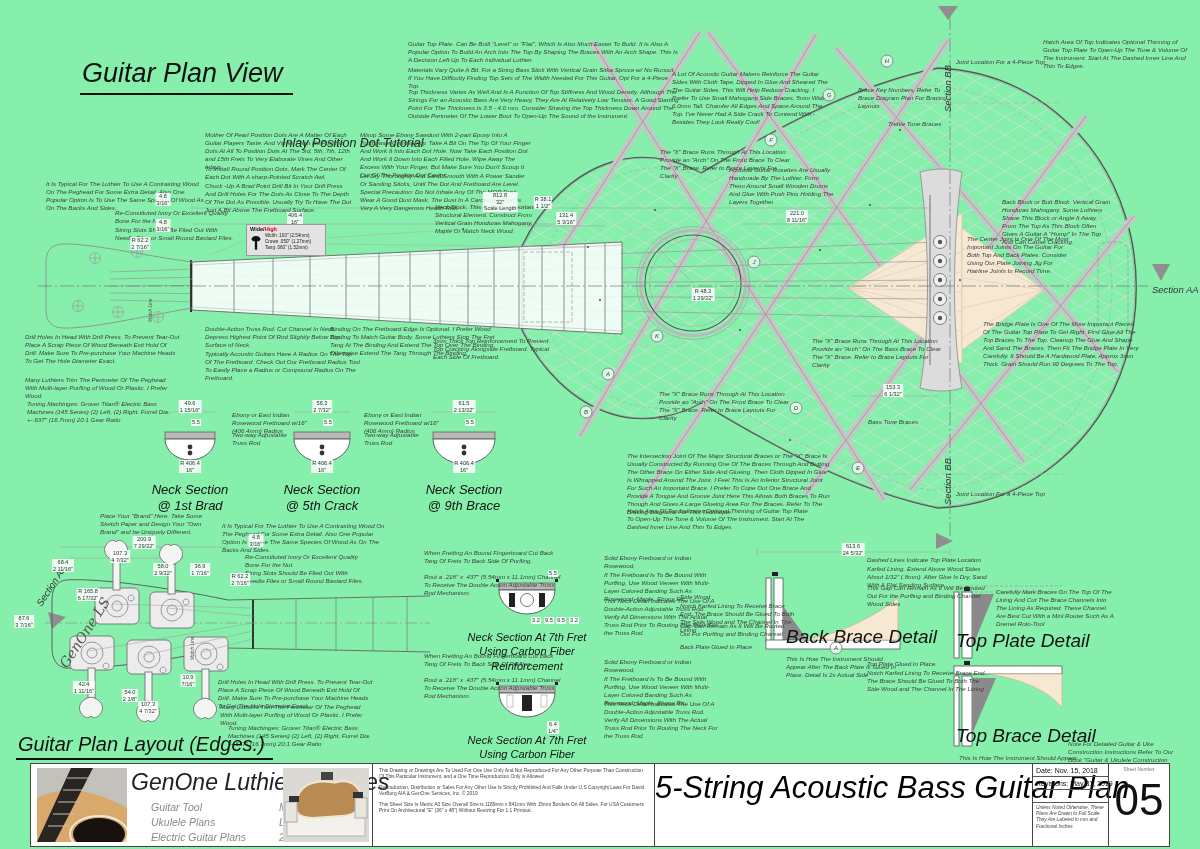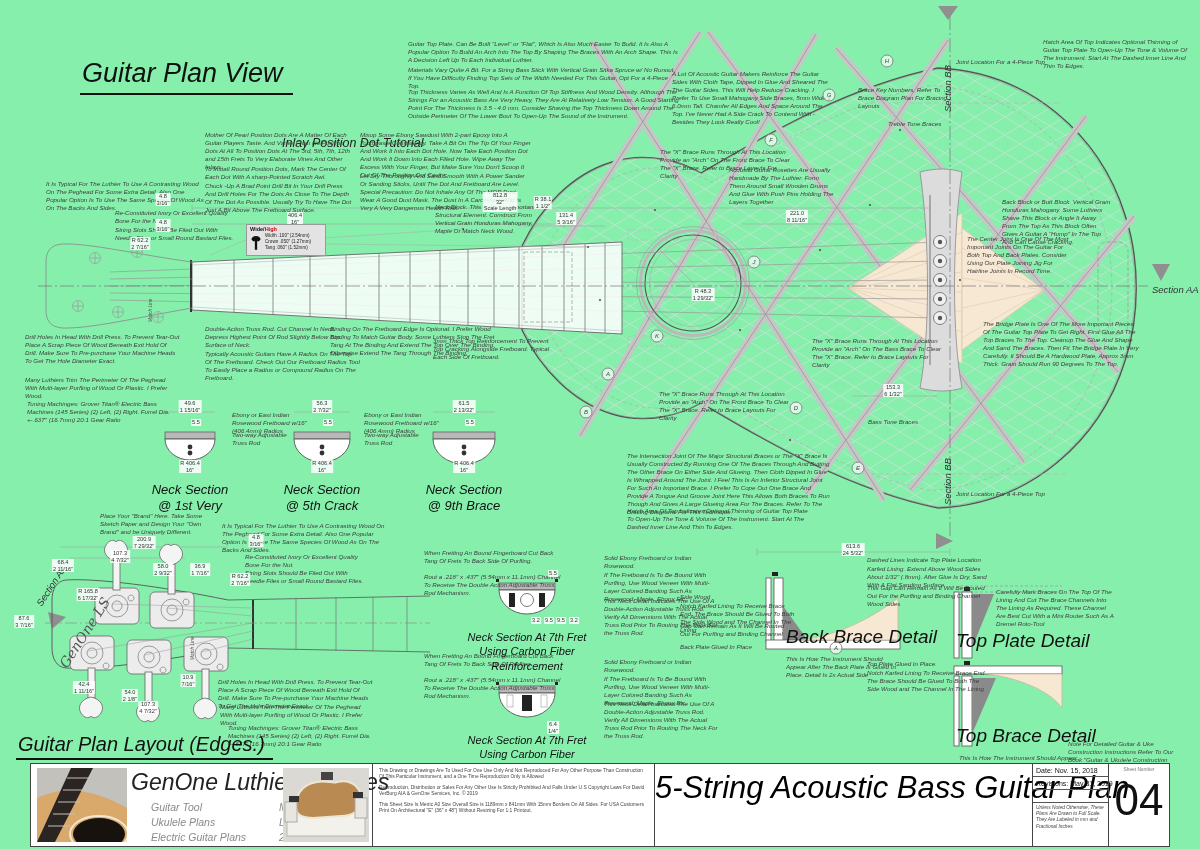--- a/index.html
+++ b/index.html
@@ -378,21 +378,21 @@
     </g>
   </g>
 </svg>
 
 <div id="text-layer">
   <div class="h-main">Guitar Plan View</div>
   <div class="h-sub">Inlay Position Dot Tutorial</div>
   <div class="h-layout">Guitar Plan Layout (Edges.)</div>
 
   <div class="sect-title" style="left:190px;top:482px;">
-    <span>Neck Section</span><br><span>@ 1st Very</span>
+    <span>Neck Section</span><br><span>@ 1st Brad</span>
   </div>
   <div class="sect-title" style="left:322px;top:482px;">
     <span>Neck Section</span><br><span>@ 5th Crack</span>
   </div>
   <div class="sect-title" style="left:464px;top:482px;">
     <span>Neck Section</span><br><span>@ 9th Brace</span>
   </div>
 
   <div class="sect-title7" style="left:527px;top:630px;">
     <span>Neck Section At 7th Fret</span><br><span>Using Carbon Fiber</span><br><span>Reinforcement</span>
@@ -705,17 +705,17 @@
     <div class="big-title">5-String Acoustic Bass Guitar Plan</div>
   </div>
   <div class="fcell" id="f-info">
     <div class="info-row">Date: Nov. 15, 2018</div>
     <div class="info-row">Revisions: May 31, 2019</div>
     <div class="info-row">&nbsp;</div>
     <div class="info-note">Unless Noted Otherwise, These Plans Are Drawn to Full Scale. They Are Labeled in mm and Fractional Inches</div>
   </div>
   <div class="fcell" id="f-sheet">
     <div class="sheet-label">Sheet Number</div>
-    <div class="sheet-num">04</div>
+    <div class="sheet-num">05</div>
   </div>
 </div>
 
 </div>
 
 </body></html>

